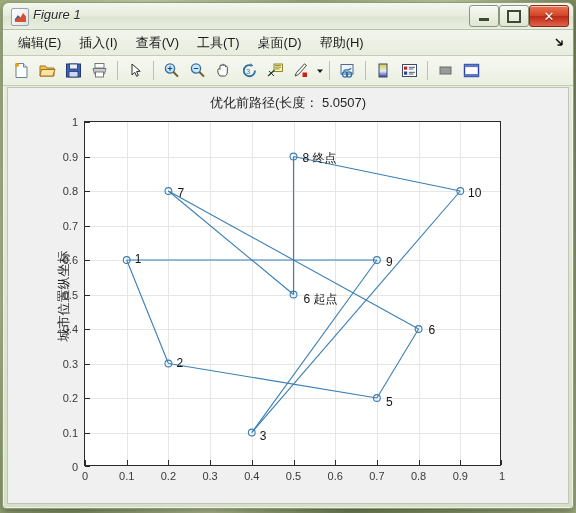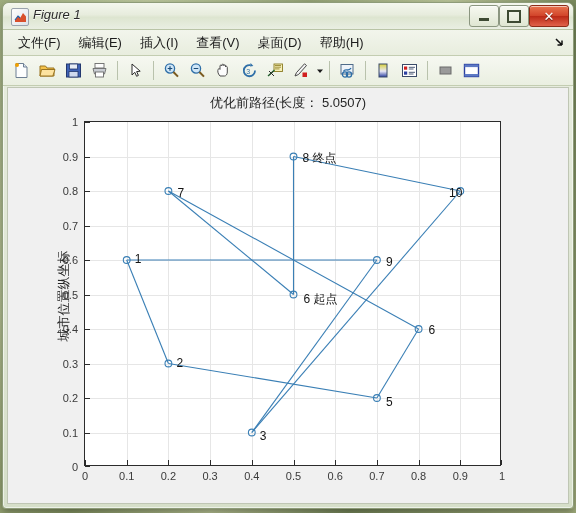--- a/index.html
+++ b/index.html
@@ -151,24 +151,24 @@
     </div>
     <div class="winbtn" id="btn-max">
       <div class="glyph-max"></div>
     </div>
     <div class="winbtn" id="btn-close">
       <span>✕</span>
     </div>
   </div>
 
   <div id="menubar">
-    <div class="menu-item">文件(F)</div>
     <div class="menu-item">编辑(E)</div>
     <div class="menu-item">插入(I)</div>
     <div class="menu-item">查看(V)</div>
+    <div class="menu-item">工具(T)</div>
     <div class="menu-item">桌面(D)</div>
     <div class="menu-item">帮助(H)</div>
     <div id="menu-overflow">
       <svg width="12" height="12" viewBox="0 0 12 12">
         <path d="M2 3 L8 9 M8 9 L8 4.5 M8 9 L3.5 9" stroke="#101010" stroke-width="1.5" fill="none"></path>
       </svg>
     </div>
   </div>
 
   <div id="toolbar">
@@ -378,21 +378,21 @@
       <div id="label-layer">
           <div class="node-label" style="left: 49.7px; top: 130px;">1</div>
           <div class="node-label" style="left: 91.4px; top: 233.5px;">2</div>
           <div class="node-label" style="left: 174.8px; top: 306.5px;">3</div>
           <div class="node-label" style="left: 218.5px; top: 168.5px;">6  起点</div>
           <div class="node-label" style="left: 300.9px; top: 273px;">5</div>
           <div class="node-label" style="left: 343.6px; top: 201px;">6</div>
           <div class="node-label" style="left: 92.4px; top: 64px;">7</div>
           <div class="node-label" style="left: 217.5px; top: 27.5px;">8  终点</div>
           <div class="node-label" style="left: 300.9px; top: 133px;">9</div>
-          <div class="node-label" style="left: 364px; top: 64px;">10</div>
+          <div class="node-label" style="left: 383px; top: 64px;">10</div>
         </div>
     <div class="xtl" style="left: 0px;">0</div>
         <div class="xtl" style="left: 41.7px;">0.1</div>
         <div class="xtl" style="left: 83.4px;">0.2</div>
         <div class="xtl" style="left: 125.1px;">0.3</div>
         <div class="xtl" style="left: 166.8px;">0.4</div>
         <div class="xtl" style="left: 208.5px;">0.5</div>
         <div class="xtl" style="left: 250.2px;">0.6</div>
         <div class="xtl" style="left: 291.9px;">0.7</div>
         <div class="xtl" style="left: 333.6px;">0.8</div>

